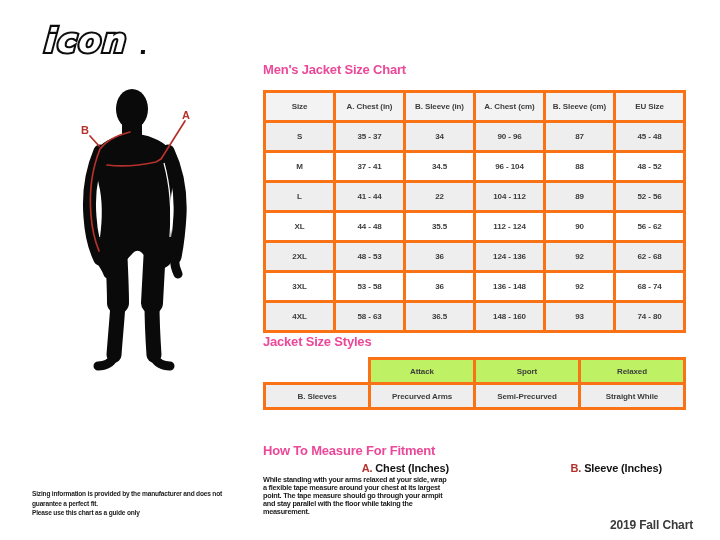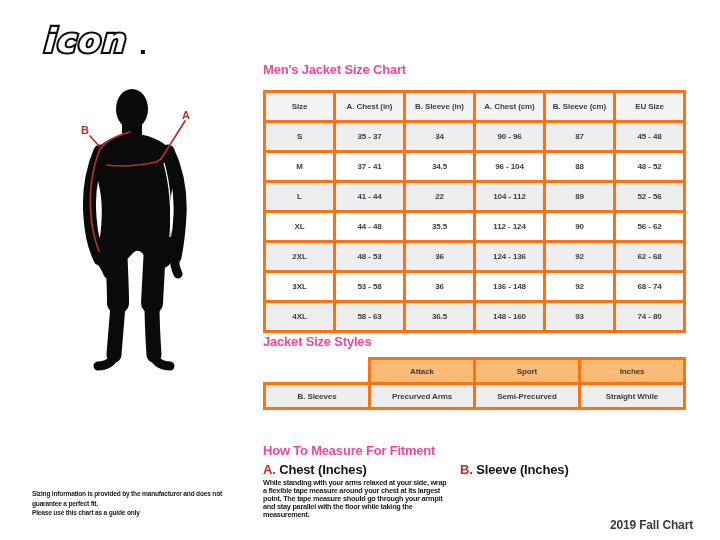--- a/index.html
+++ b/index.html
@@ -28,30 +28,30 @@
     font-size:8px;font-weight:bold;color:#3d3d3d;letter-spacing:-0.1px;padding:0;
   }
   .size-table{left:263px;top:90px;width:423px;}
   .size-table th,.size-table td{height:27px;}
   .size-table thead th{background:#f3f3f3;}
   .size-table tbody tr:nth-child(odd) td{background:#eeeeee;}
   .size-table tbody tr:nth-child(even) td{background:#ffffff;}
 
   .styles-table{left:263px;top:357px;width:423px;}
   .styles-table th,.styles-table td{height:22px;}
-  .styles-table thead th{background:#fdba74;}
+  .styles-table thead th{background:#bef264;}
   .styles-table tbody tr:nth-child(odd) td{background:#eeeeee;}
   .styles-table tbody tr:nth-child(even) td{background:#ffffff;}
   .styles-table th.blank{background:#ffffff;border-top:none;border-left:none;}
 
   
   .measure-col{top:462px;}
   .col-a{left:263px;width:186px;}
   .col-b{left:460px;width:202px;}
-  .measure-h{font-size:13px;font-weight:bold;color:#141414;letter-spacing:-0.15px;}
+  .measure-h{font-size:11px;font-weight:bold;color:#141414;letter-spacing:-0.15px;text-align:right;}
   .measure-h .prefix{color:#b5312b;}
   .measure-body{
     margin-top:2px;font-size:7.3px;line-height:8px;color:#1c1c1c;
     letter-spacing:-0.25px;font-weight:bold;
   }
 
   
   .disclaimer{
     left:32px;top:489px;width:218px;font-size:6.6px;line-height:9.5px;
     color:#1c1c1c;letter-spacing:-0.2px;font-weight:bold;
@@ -178,21 +178,21 @@
     </tbody>
   </table>
 
 <div class="abs sec-title t-styles">Jacket Size Styles</div>
 <table class="abs styles-table" id="styles-table">
     <thead>
       <tr>
         <th class="blank"></th>
         <th>Attack</th>
         <th>Sport</th>
-        <th>Inches</th>
+        <th>Relaxed</th>
       </tr>
     </thead>
     <tbody>
       <tr>
         <td>B. Sleeves</td>
         <td>Precurved Arms</td>
         <td>Semi-Precurved</td>
         <td>Straight While</td>
       </tr>
     </tbody>

